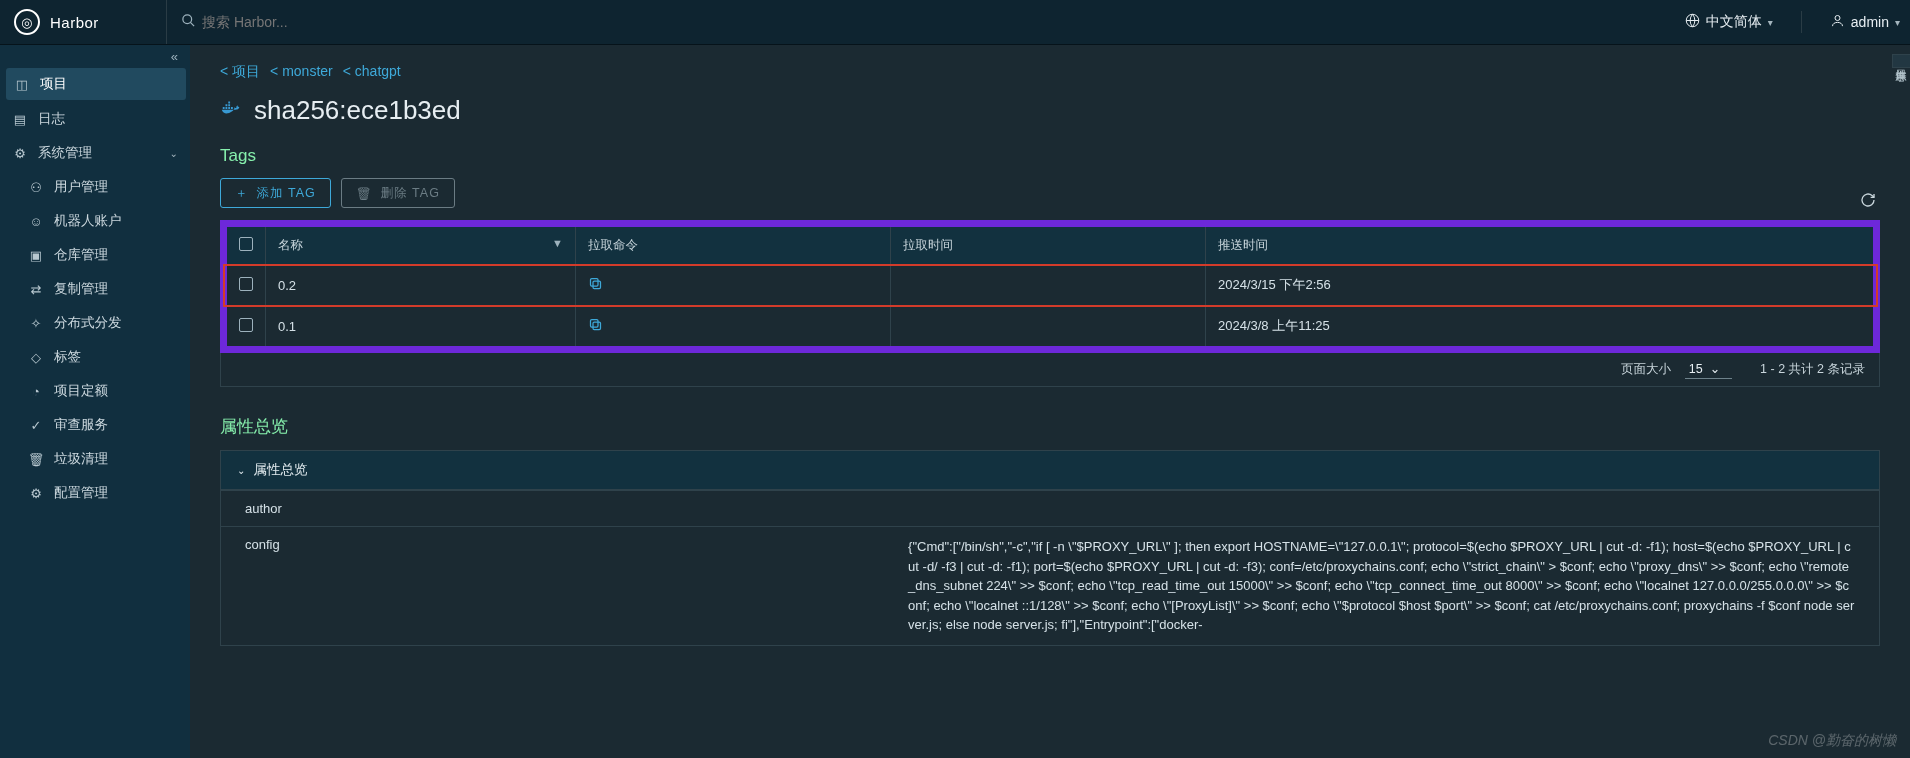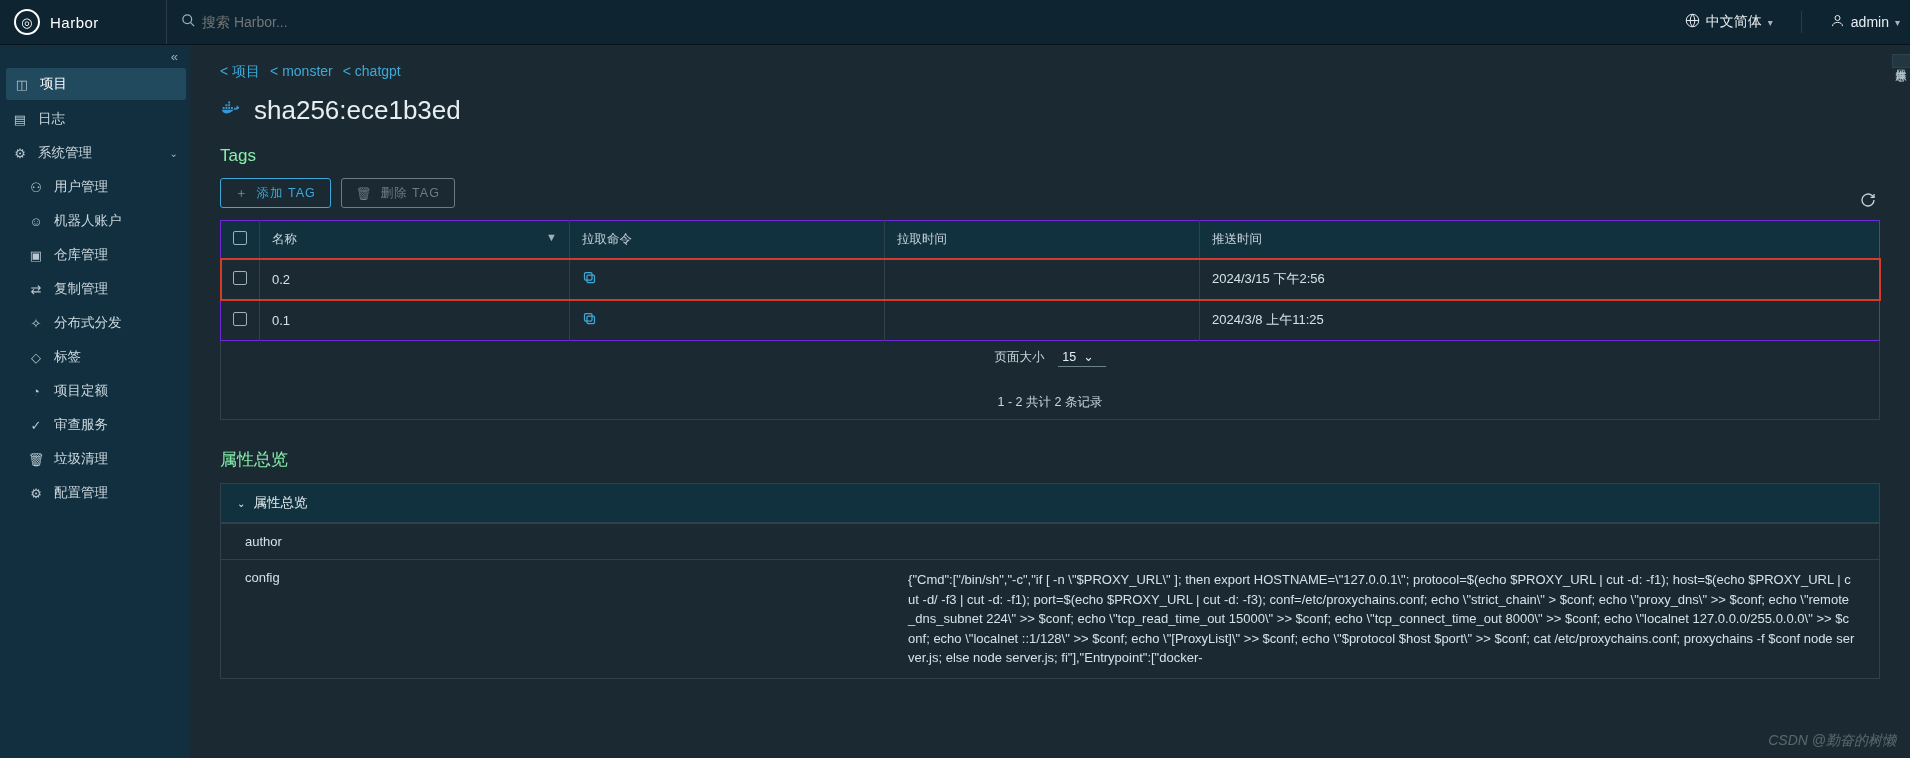--- a/index.html
+++ b/index.html
@@ -109,21 +109,21 @@
     background: transparent;
     height: 30px; padding: 0 14px;
     display: inline-flex; align-items: center; gap: 8px;
     border-radius: 3px; font-size: 12.5px; letter-spacing: 1px;
     cursor: pointer;
   }
   .btn.disabled { border-color: #6b7c84; color: #6b7c84; cursor: default; }
 
   table.tags {
     width: 100%; border-collapse: collapse;
-    border: 1px solid #6d28d9;
+    border: 7px solid #6d28d9;
   }
   table.tags thead th {
     background: #12313f;
     text-align: left; font-weight: 400;
     color: #c9d6dc; font-size: 12.5px;
     padding: 10px 12px;
     border-bottom: 1px solid #2f424b;
     border-right: 1px solid #2f424b;
   }
   table.tags thead th:last-child { border-right: none; }
@@ -140,21 +140,21 @@
     width: 14px; height: 14px; border: 1px solid #9db2bd; border-radius: 2px;
     -webkit-appearance: none; appearance: none; cursor: pointer; background: transparent;
   }
   .copy-icon { color: #3ea9d9; cursor: pointer; display: inline-flex; }
   .filter-icon { float: right; color: #9db2bd; font-size: 11px; }
 
   .table-footer {
     border: 1px solid #2f424b; border-top: none;
     padding: 8px 14px;
     display: flex; justify-content: flex-end; gap: 28px;
-    font-size: 12.5px; color: #c9d6dc; align-items: center; flex-direction: column;
+    font-size: 12.5px; color: #c9d6dc; align-items: center;
   }
   .page-size-sel { color: #e7eef2; border-bottom: 1px solid #6e828b; padding: 0 12px 2px 4px; cursor: pointer; }
 
   
   .attr-panel { margin-top: 28px; }
   .attr-head {
     background: #12313f;
     border: 1px solid #2f424b;
     padding: 10px 16px;
     font-size: 13.5px; color: #e2ebef;

